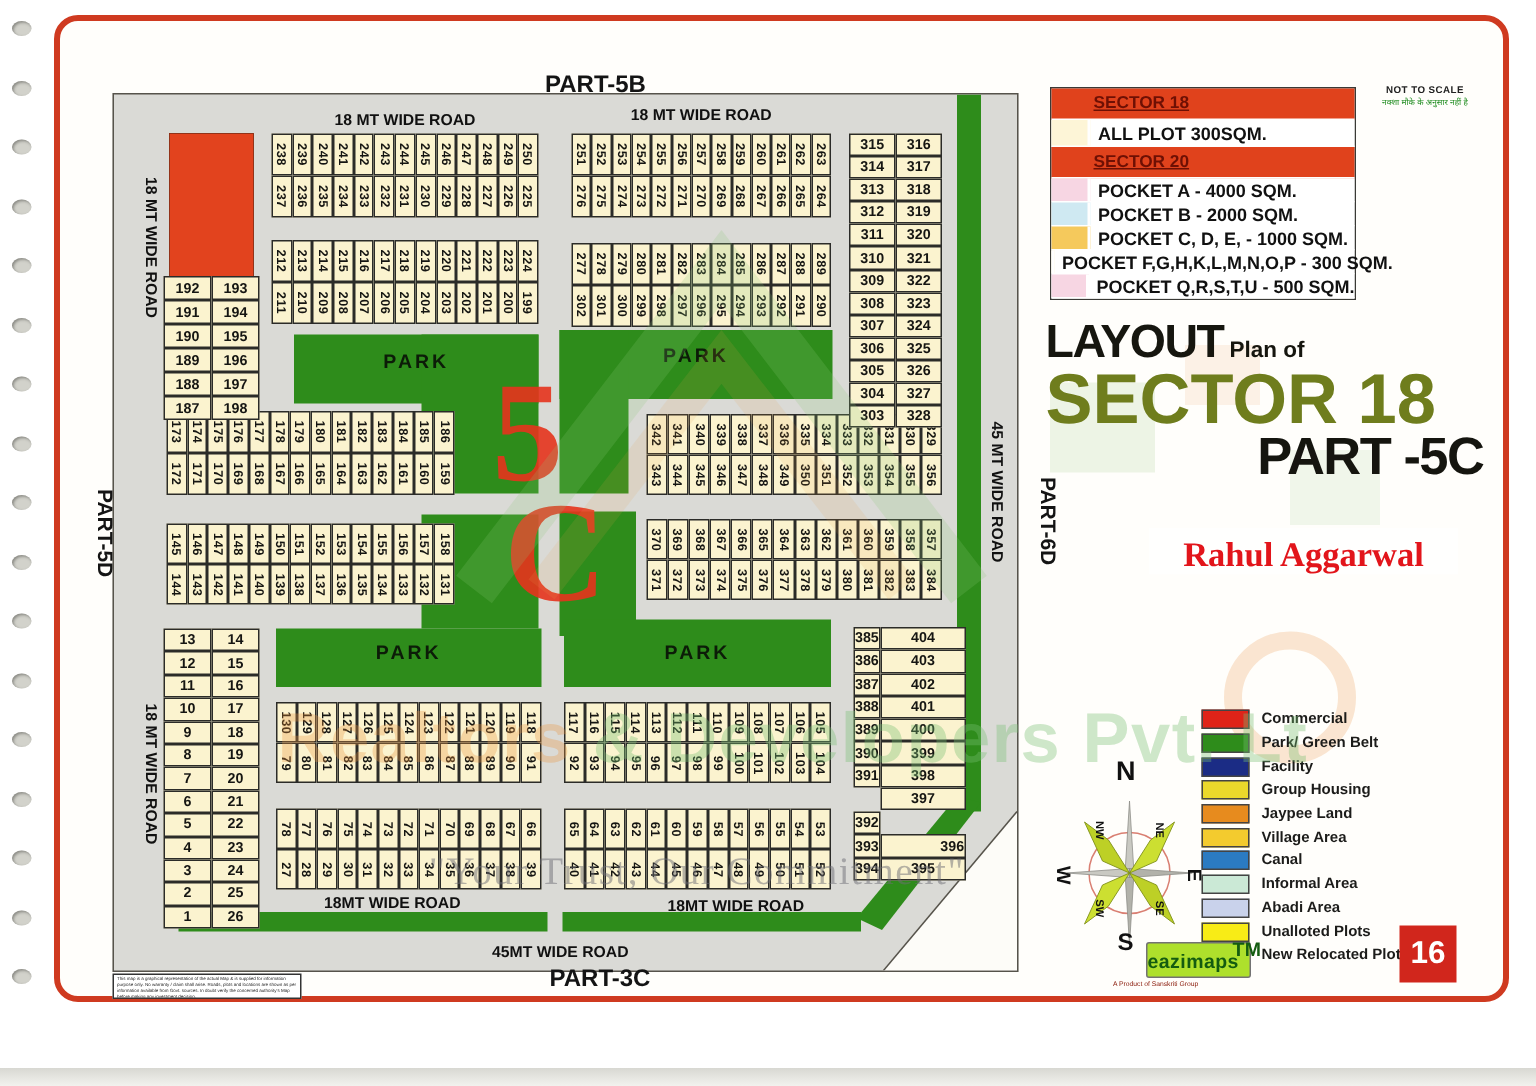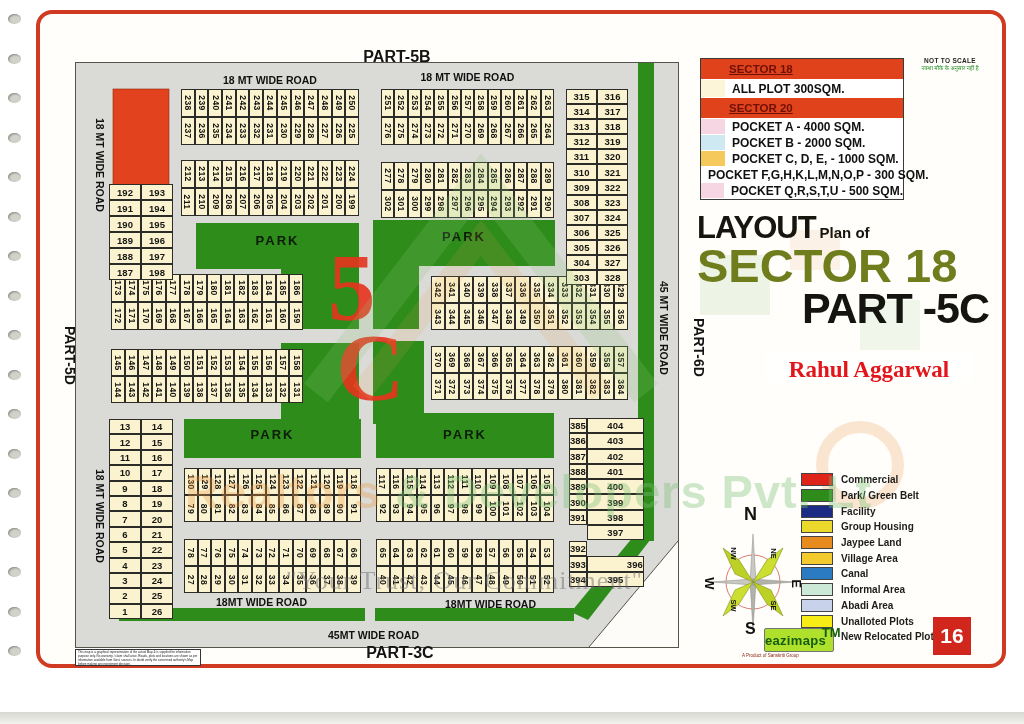--- a/index.html
+++ b/index.html
@@ -32,21 +32,21 @@
   
   #nts{position:absolute;left:910px;top:57px;width:80px;text-align:center;z-index:3;}
   #nts .l1{font-size:6.5px;font-weight:bold;color:#222;letter-spacing:.3px;}
   #nts .l2{font-size:5.5px;color:#1b8a1b;}
   
   #title-block{position:absolute;left:697px;top:210px;width:292px;z-index:4;}
   .t-line1{display:flex;align-items:baseline;}
   .t-layout{font-size:31px;font-weight:900;letter-spacing:-1px;color:#16160f;}
   .t-planof{font-size:15px;font-weight:bold;color:#16160f;margin-left:4px;}
   .t-sector{font-size:47px;font-weight:900;letter-spacing:0px;color:#6f7d1d;line-height:.95;margin-top:-2px;}
-  .t-part{font-size:43px;font-weight:900;letter-spacing:-1px;color:#15150f;text-align:right;line-height:1;margin-top:-2px;}
+  .t-part{font-size:35px;font-weight:900;letter-spacing:-1px;color:#15150f;text-align:right;line-height:1;margin-top:-2px;}
   
   #contact{position:absolute;left:766px;top:352px;width:206px;text-align:center;font-family:"Liberation Serif",serif;font-weight:bold;color:#e2151b;z-index:4;background:rgba(255,255,255,.75);}
   #contact .c1{font-size:23px;}
   #contact .c2{font-size:26px;letter-spacing:1px;margin-top:5px;}
   #contact .c3{font-size:23px;margin-top:5px;}
   
   #map-legend{position:absolute;left:801px;top:472px;z-index:4;}
   .ml-item{display:flex;align-items:center;height:15.7px;}
   .ml-sw{width:30px;height:11px;border:0.6px solid #444;margin-right:8px;}
   .ml-lab{font-size:10px;font-weight:bold;color:#1c1c1a;white-space:nowrap;}

